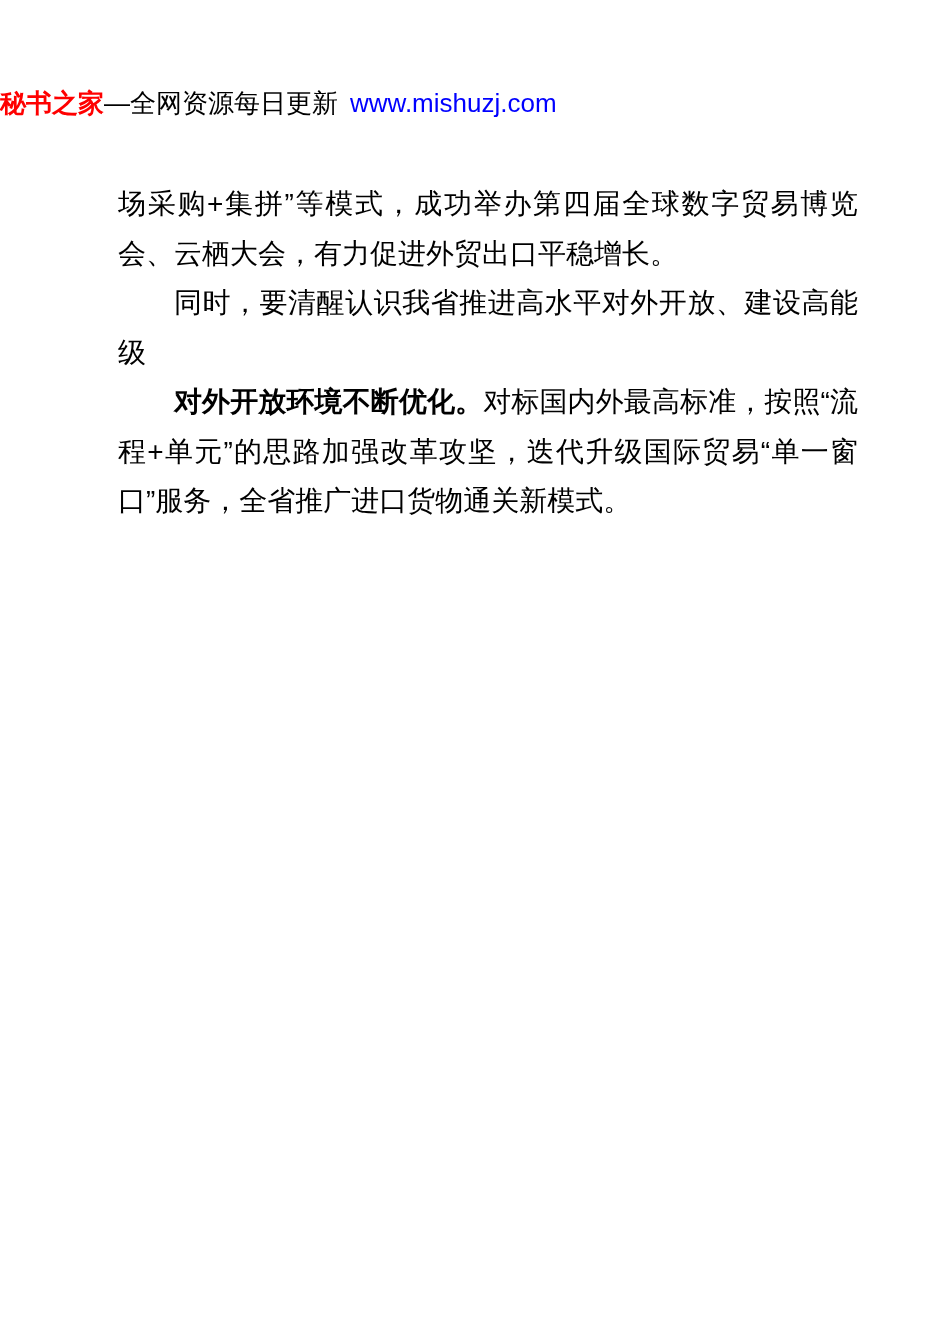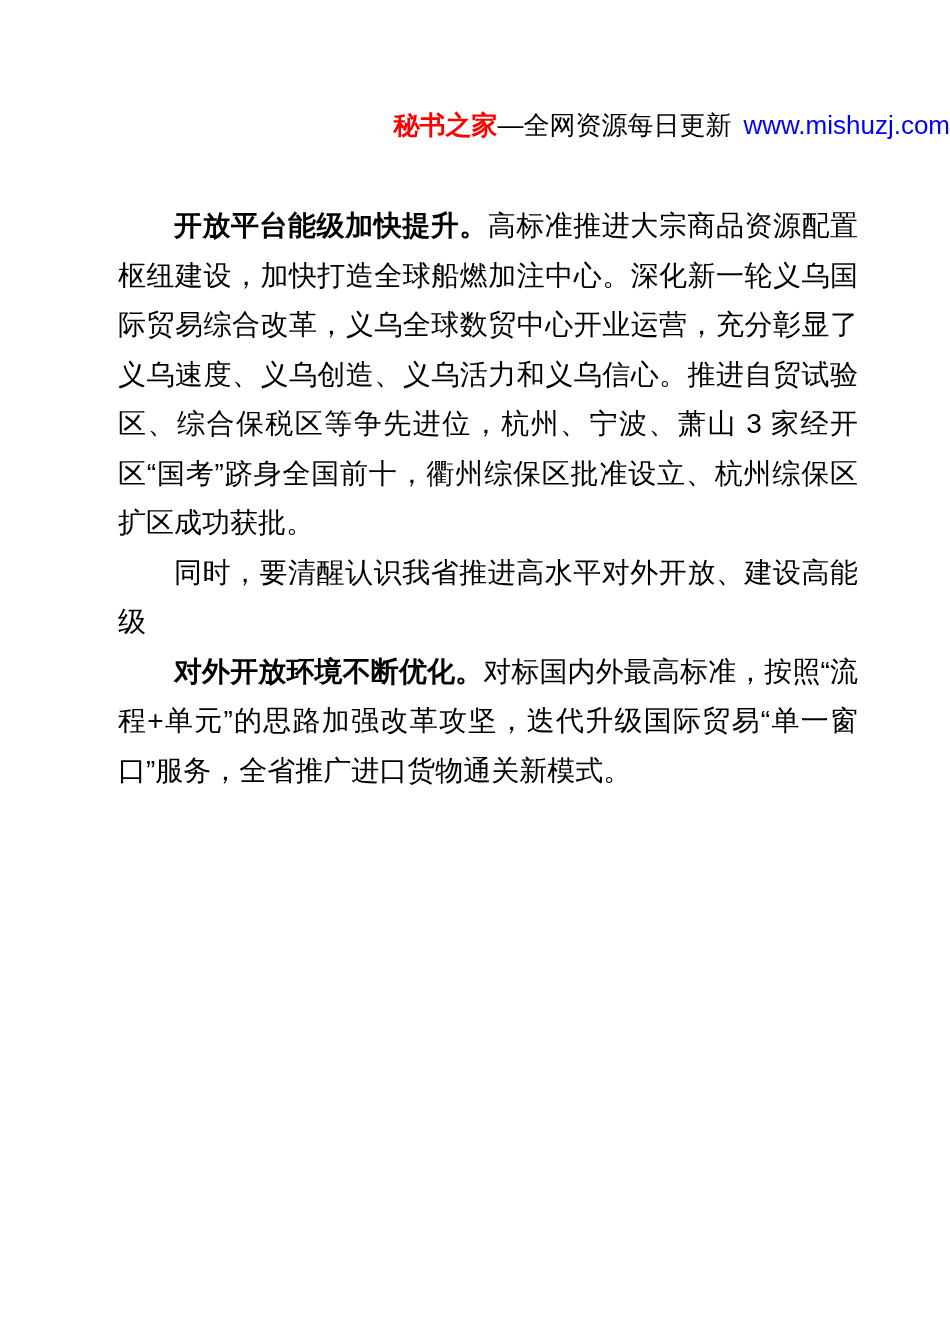--- a/index.html
+++ b/index.html
@@ -7,22 +7,22 @@
     position: relative;
     width: 950px;
     height: 1344px;
     margin: 0 auto;
     background: #ffffff;
     font-family: "Liberation Sans", sans-serif;
     color: #000000;
     overflow: hidden;
   }
   .header {
-    padding-top: 108px;
-    text-align: right;
+    padding-top: 86px;
+    text-align: left;
     font-size: 26px;
     line-height: 34px;
     white-space: nowrap;
   }
   .site-name {
     color: #ff0000;
     font-weight: bold;
   }
   .site-sep, .site-tagline {
     color: #000000;
@@ -46,18 +46,18 @@
 </head>
 <body>
 
 <div class="page">
 
   <div class="header">
     <span class="site-name">秘书之家</span><span class="site-sep">—</span><span class="site-tagline">全网资源每日更新</span><span class="site-url">www.mishuzj.com</span>
   </div>
 
   <div class="doc-body">
-    <p class="para indent"><span class="lead">开放平台能级加快提升。</span><span>高标准推进大宗商品资源配置枢纽建设，加快打造全球船燃加注中心。深化新一轮义乌国际贸易综合改革，义乌全球数贸中心开业运营，充分彰显了义乌速度、义乌创造、义乌活力和义乌信心。推进自贸试验区、综合保税区等争先进位，杭州、宁波、萧山 3 家经开区“国考”跻身全国前十，衢州综保区批准设立、杭州综保区扩区成功获批。</span></p>
+    <p class="para"><span class="lead"></span><span>场采购+集拼”等模式，成功举办第四届全球数字贸易博览会、云栖大会，有力促进外贸出口平稳增长。</span></p>
     <p class="para indent"><span class="lead"></span><span>同时，要清醒认识我省推进高水平对外开放、建设高能级</span></p>
     <p class="para indent"><span class="lead">对外开放环境不断优化。</span><span>对标国内外最高标准，按照“流程+单元”的思路加强改革攻坚，迭代升级国际贸易“单一窗口”服务，全省推广进口货物通关新模式。</span></p>
   </div>
 
 </div>
 
 </body></html>

